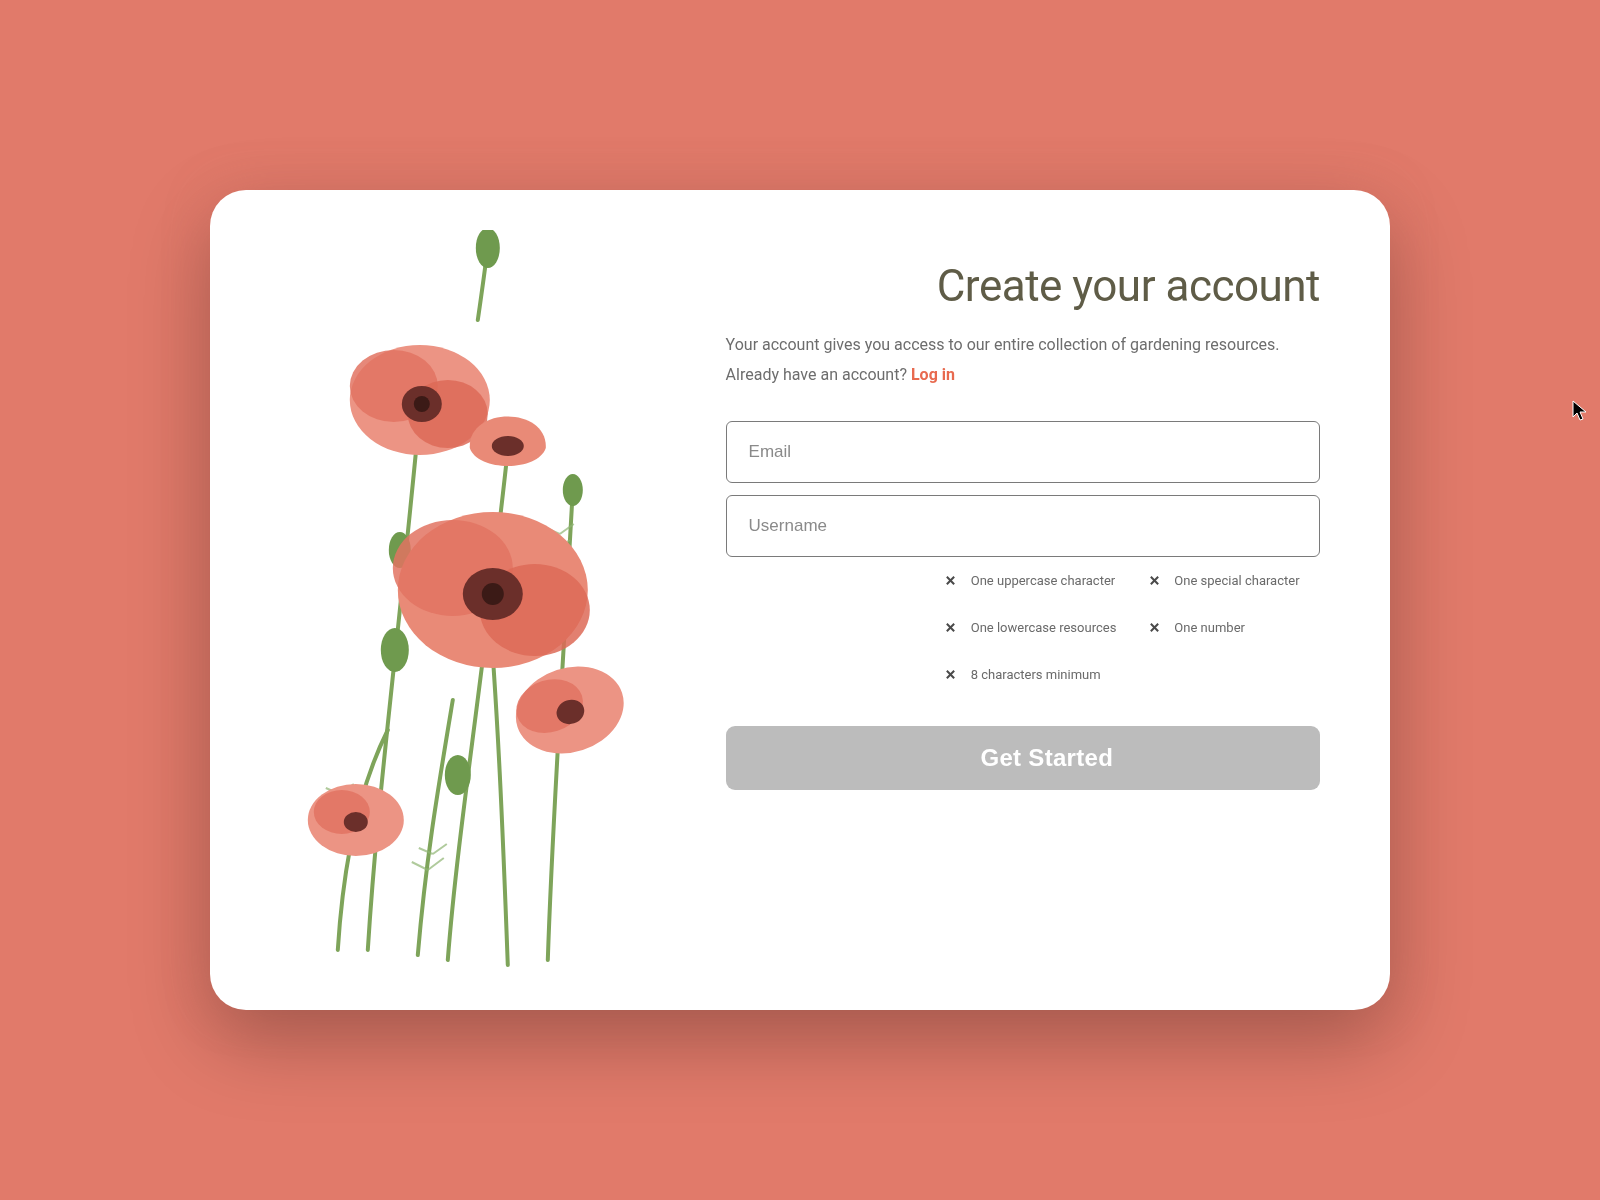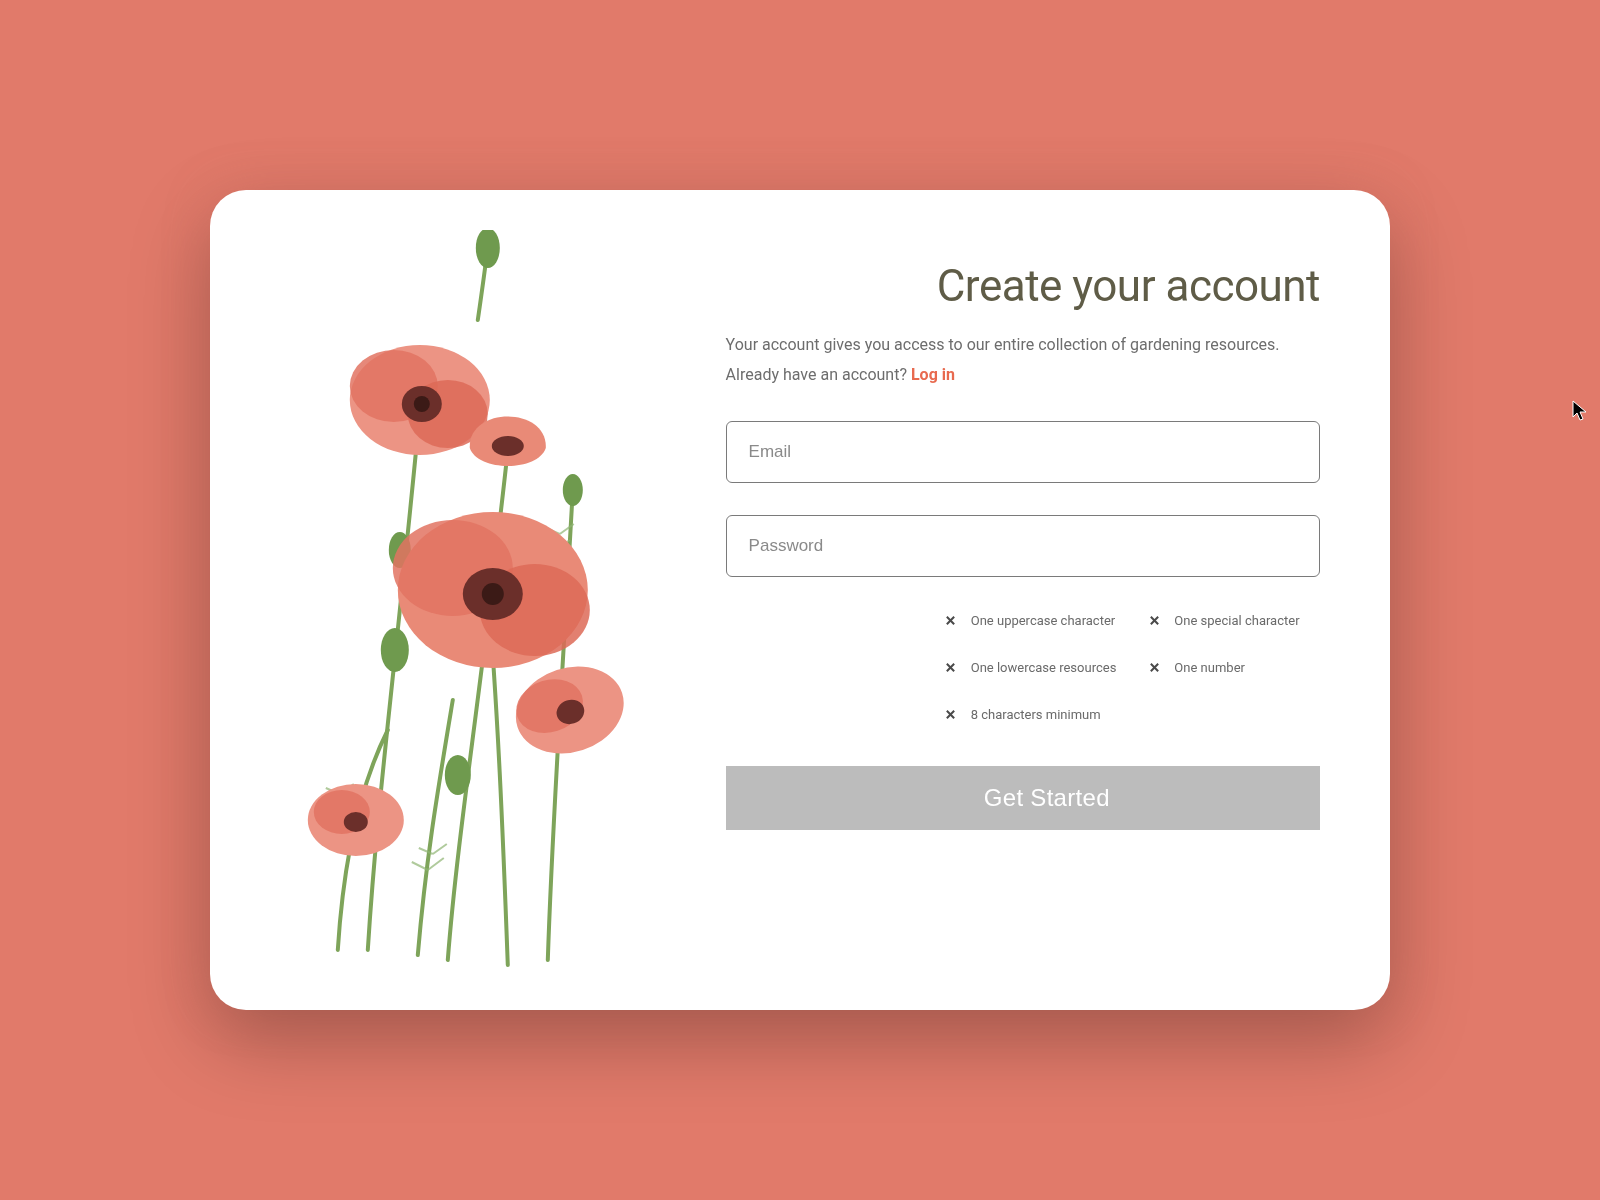--- a/index.html
+++ b/index.html
@@ -57,21 +57,21 @@
     cursor: pointer;
   }
   .field {
     width: 100%;
     height: 62px;
     border: 1px solid #7a7a7a;
     border-radius: 6px;
     padding: 0 22px;
     font-size: 17px;
     color: #333;
-    margin-bottom: 32px;
+    margin-bottom: 12px;
     outline: none;
     background: #fff;
   }
   .field::placeholder { color: #8a8a8a; }
   .reqs {
     display: grid;
     grid-template-columns: 1fr 1fr;
     column-gap: 28px;
     row-gap: 14px;
     margin-top: 4px;
@@ -90,23 +90,23 @@
     display: inline-flex; align-items: center; justify-content: center;
     flex-shrink: 0;
   }
   .req-icon svg { width: 11px; height: 11px; stroke: #4a4a4a; stroke-width: 2.2; }
   .submit {
     width: 100%;
     height: 64px;
     background: #bcbcbc;
     color: #fff;
     font-size: 24px;
-    font-weight: 400;
+    font-weight: 700;
     border: none;
-    border-radius: 0;
+    border-radius: 9px;
     cursor: pointer;
     letter-spacing: 0.3px;
     padding-left: 48px;
   }
   .cursor {
     position: fixed;
     top: 400px;
     right: 12px;
     width: 16px; height: 22px;
     pointer-events: none;
@@ -178,21 +178,21 @@
     </svg>
   </div>
 
   <div class="form-side">
     <h1 class="title">Create your account</h1>
     <p class="subtitle">
       <span>Your account gives you access to our entire collection of gardening resources. Already have an account? </span><a class="login-link">Log in</a>
     </p>
 
     <input class="field" type="email" placeholder="Email" style="">
-    <input class="field" type="password" placeholder="Password" style="">
+    <input class="field" type="text" placeholder="Username" style="">
 
     <div class="reqs">
       <div class="req">
         <span class="req-icon">
             <svg viewBox="0 0 12 12">
               <path d="M2 2 L10 10 M10 2 L2 10"></path>
             </svg>
           </span>
         <span>One uppercase character</span>
       </div>

